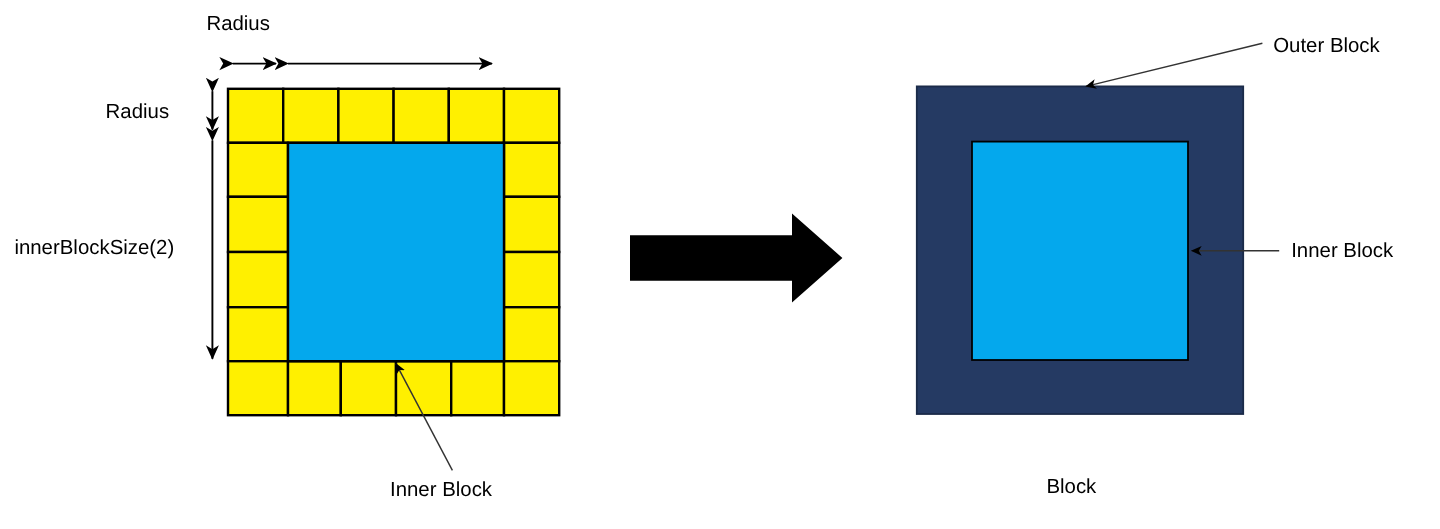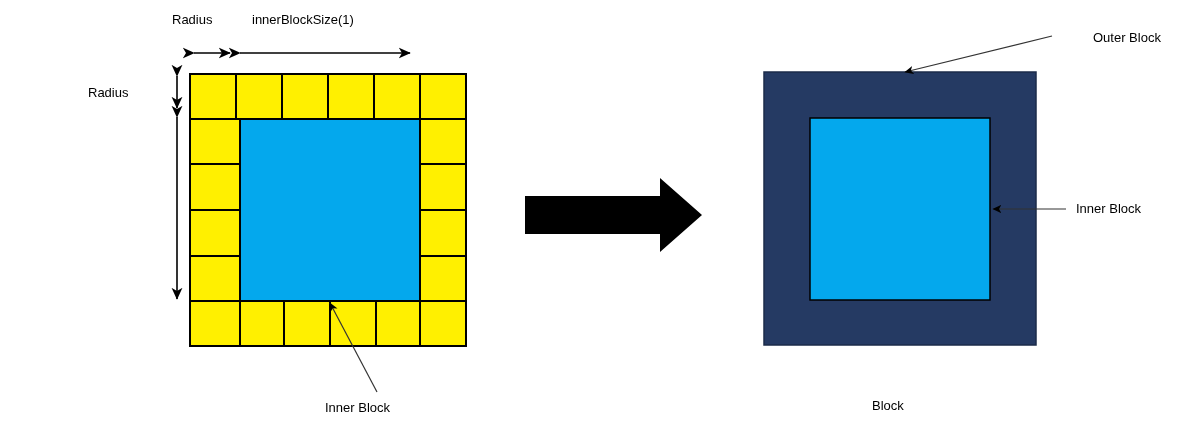--- a/index.html
+++ b/index.html
@@ -23,30 +23,30 @@
     left: 0;
     top: 0;
     width: 1200px;
     height: 441px;
     overflow: visible;
   }
   .lbl {
     position: absolute;
     color: #000000;
     font-family: "Liberation Sans", sans-serif;
-    font-size: 13px;
+    font-size: 17px;
     line-height: 20px;
     white-space: nowrap;
   }
   .lbl-radius-top   { left: 172px; top: 10px;  }
   .lbl-ibs1         { left: 252px; top: 10px;  }
   .lbl-radius-left  { left: 88px;  top: 83px;  }
   .lbl-ibs2         { left: 12px;  top: 197px; }
   .lbl-inner-left   { left: 325px; top: 398px; }
-  .lbl-outer-right  { left: 1061px; top: 28px; margin-left: 32px; }
+  .lbl-outer-right  { left: 1061px; top: 28px; }
   .lbl-inner-right  { left: 1076px; top: 199px;}
   .lbl-block        { left: 872px; top: 396px; }
 </style>
 </head>
 <body>
 
 <div id="canvas">
 
   <svg class="layer" viewBox="0 0 1200 441">
     <defs>
@@ -100,24 +100,24 @@
 
     <rect x="764" y="72" width="272" height="273" fill="#253A63" stroke="#1b2b49" stroke-width="1.5"></rect>
     <rect x="810" y="118" width="180" height="182" fill="#04A8ED" stroke="#000" stroke-width="1.5"></rect>
 
     <line x1="1052" y1="36" x2="905" y2="72" stroke="#333333" stroke-width="1.2" marker-end="url(#ahs)"></line>
     <line x1="1066" y1="209" x2="993" y2="209" stroke="#333333" stroke-width="1.2" marker-end="url(#ahs)"></line>
   </svg>
 
   <div class="lbl lbl-radius-top">Radius</div>
 
-  <div class="lbl lbl-ibs1">innerBlockSize(1)</div>
 
   <div class="lbl lbl-radius-left">Radius</div>
 
+  <div class="lbl lbl-ibs2">innerBlockSize(2)</div>
 
   <div class="lbl lbl-inner-left">Inner Block</div>
 
   <div class="lbl lbl-outer-right">Outer Block</div>
 
   <div class="lbl lbl-inner-right">Inner Block</div>
 
   <div class="lbl lbl-block">Block</div>
 
 </div>

